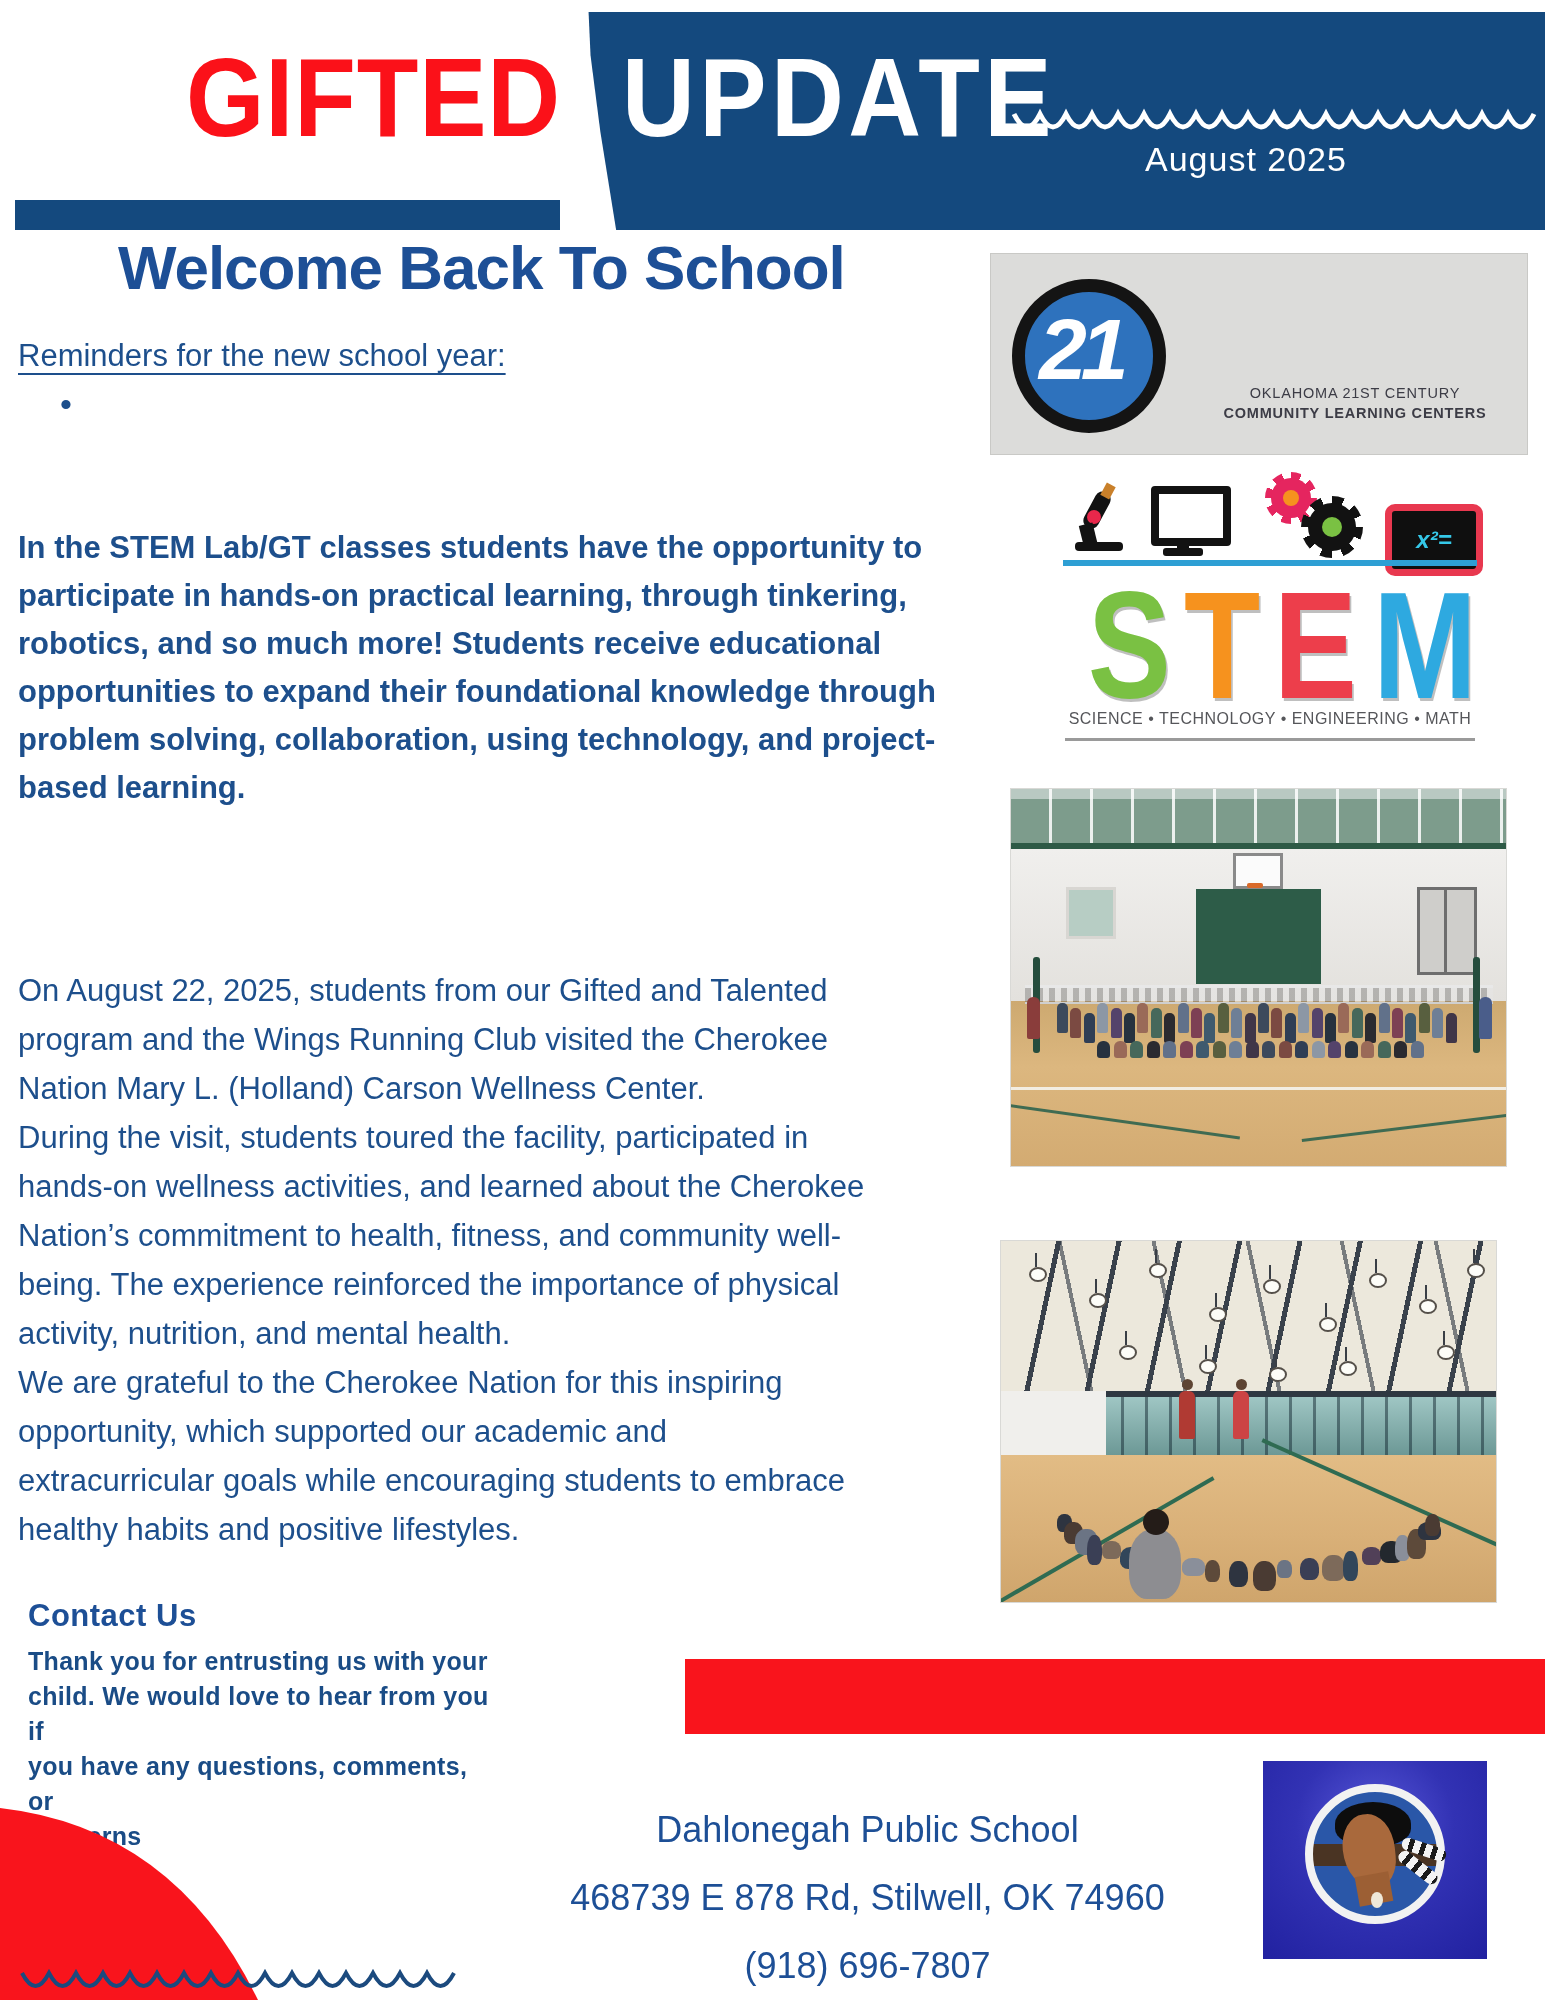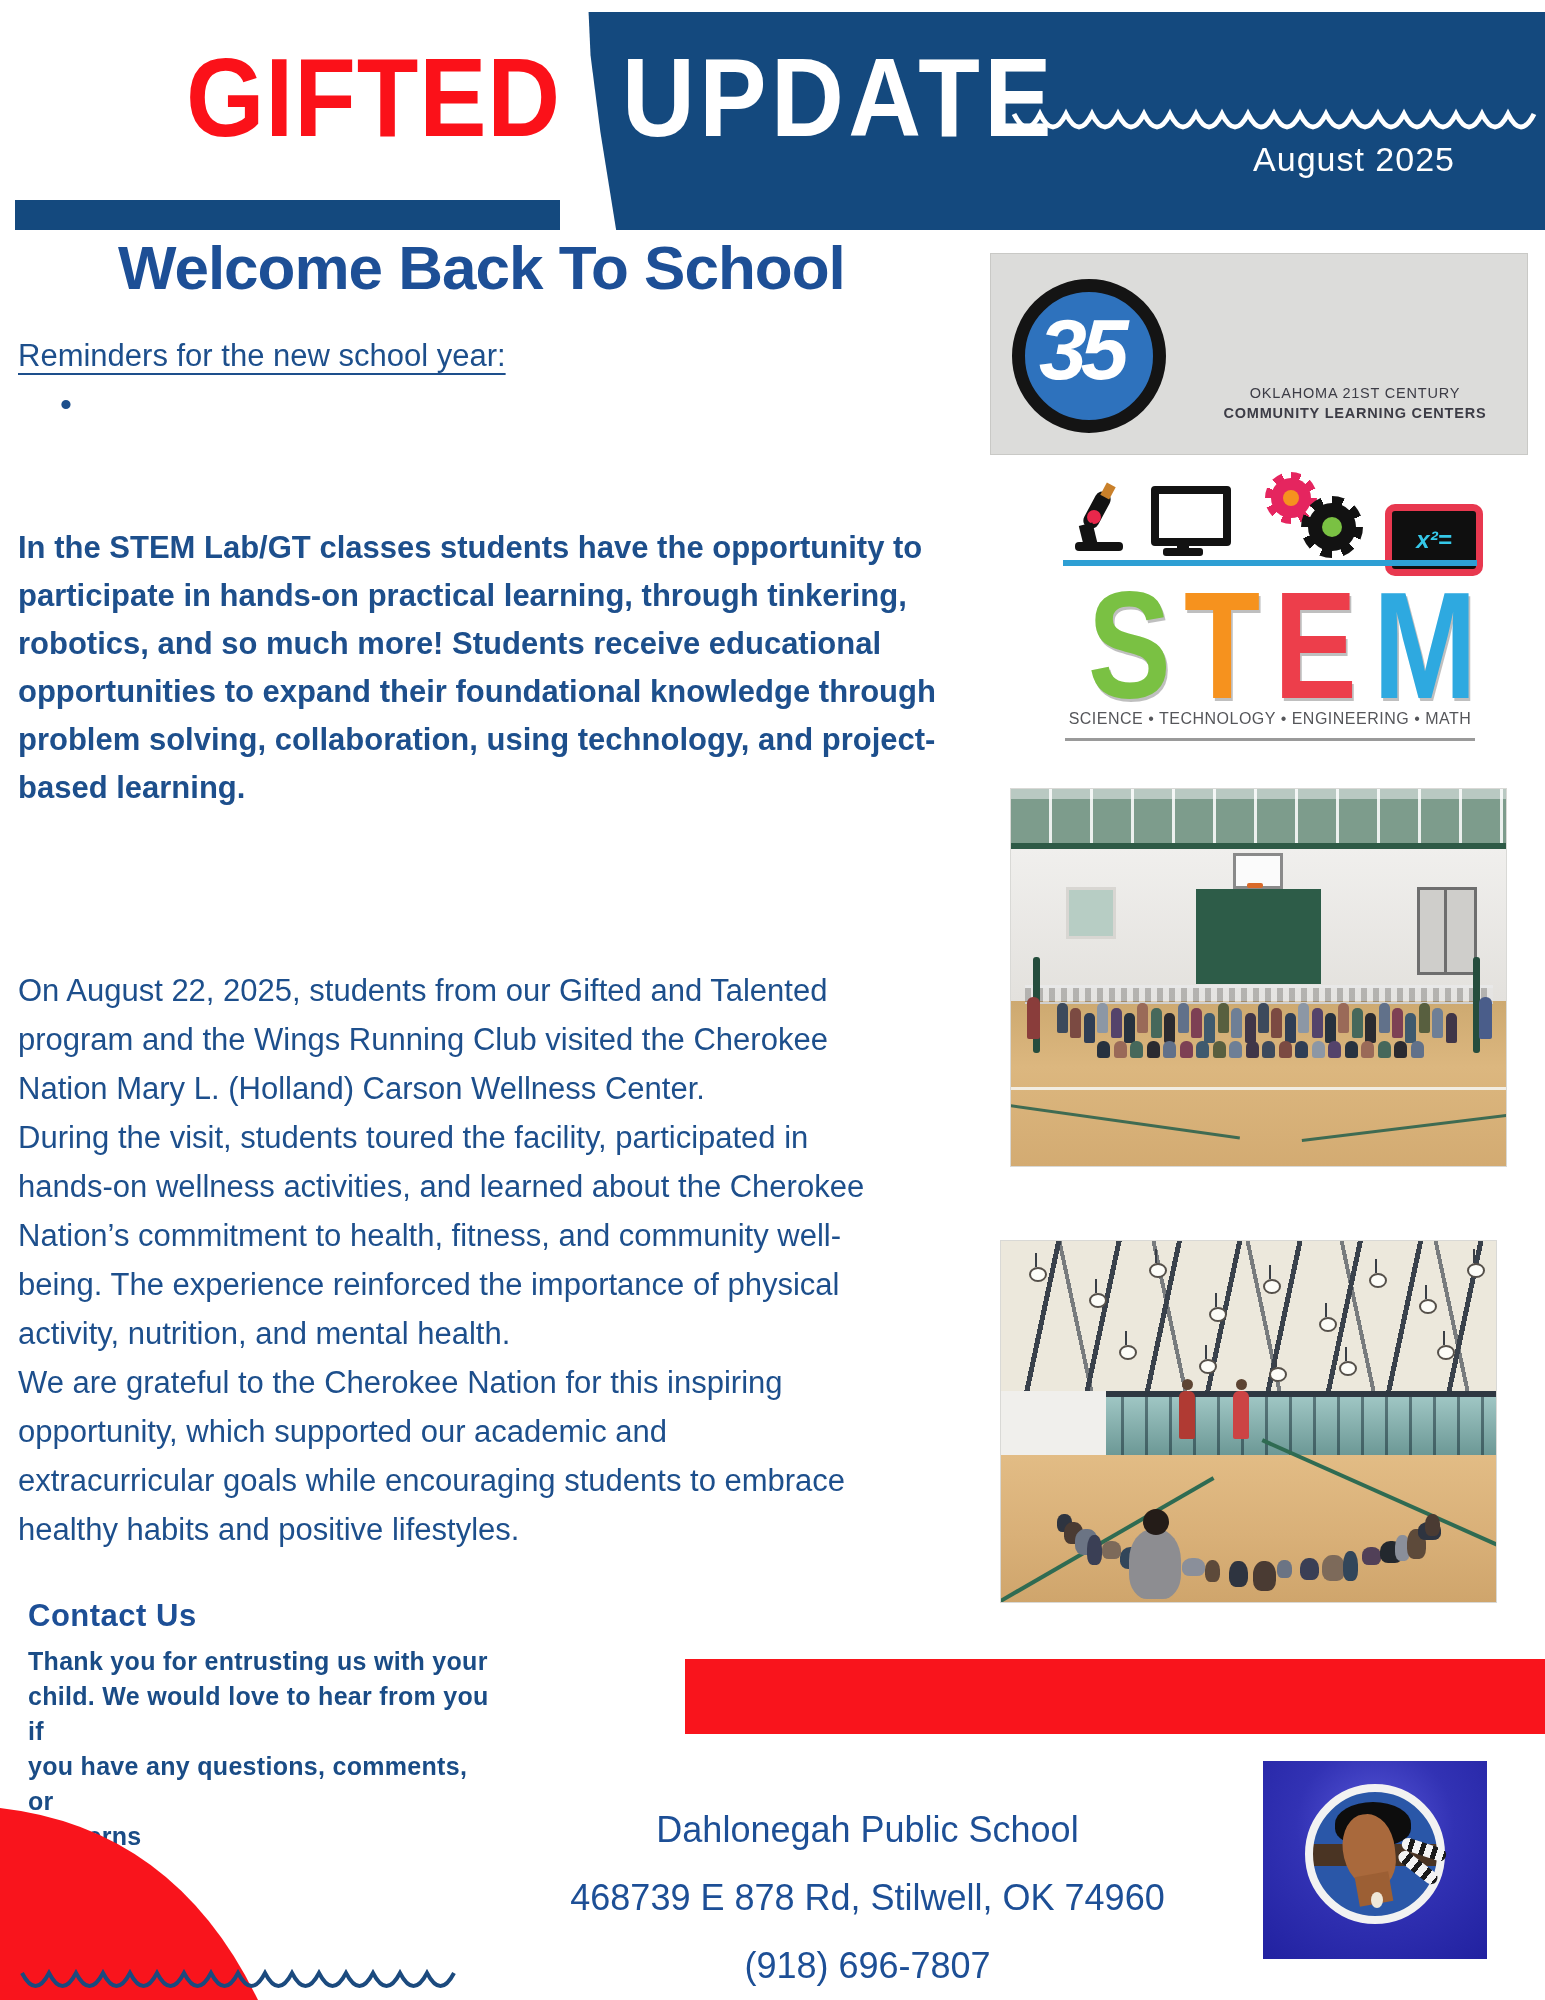--- a/index.html
+++ b/index.html
@@ -8,21 +8,21 @@
   .abs{position:absolute;}
 
   
   #header-shape{left:560px;top:12px;width:985px;height:218px;background:#14497e;
     clip-path:polygon(2.9% 0,100% 0,100% 100%,5.7% 100%,4.1% 55%,3.1% 20%);}
   #left-bar{left:15px;top:200px;width:545px;height:30px;background:#14497e;}
   #gifted{left:186px;top:34px;font-size:112px;font-weight:700;color:#fb1119;
     letter-spacing:1px;transform:scaleX(.9);transform-origin:left top;line-height:1.15;}
   #update{left:622px;top:34px;font-size:112px;font-weight:700;color:#ffffff;
     letter-spacing:5px;transform:scaleX(.9);transform-origin:left top;line-height:1.15;}
-  #august{left:1145px;top:140px;width:310px;text-align:right;font-size:34px;color:#fff;
+  #august{left:1145px;top:140px;width:310px;font-size:34px;color:#fff;
     font-weight:400;letter-spacing:1px;}
   #header-wave{left:1008px;top:98px;}
 
   
   #welcome{left:118px;top:232px;font-size:62px;font-weight:700;color:#1d4f96;letter-spacing:-1px;}
   .body-txt{font-size:31px;line-height:48px;font-weight:500;color:#1d4f8c;white-space:pre-line;}
   #reminders{left:18px;top:332px;text-decoration:underline;text-underline-offset:7px;
     text-decoration-thickness:2px;}
   #bullet-row{left:60px;top:380px;display:flex;align-items:flex-start;width:900px;}
   #bullet-dot{font-size:34px;line-height:48px;margin-right:18px;color:#1d4f8c;}
@@ -197,21 +197,21 @@
 
   <div class="abs" id="red-bar"></div>
   <div class="abs" id="footer">
     <div>Dahlonegah Public School</div>
     <div>468739 E 878 Rd, Stilwell, OK 74960</div>
     <div>(918) 696-7807</div>
   </div>
 
   <div class="abs" id="ok21">
     <div class="abs" id="ok21-badge">
-      <span>35</span>
+      <span>21</span>
     </div>
     <div class="abs ok21-sub" style="top:132px;">OKLAHOMA 21ST CENTURY</div>
     <div class="abs ok21-sub" style="top:152px;font-weight:bold;">COMMUNITY LEARNING CENTERS</div>
   </div>
 
   <div class="abs" id="stem">
     <div class="abs micro">
       <i class="arm"></i>
         <i class="eye"></i>
         <i class="lens"></i>

